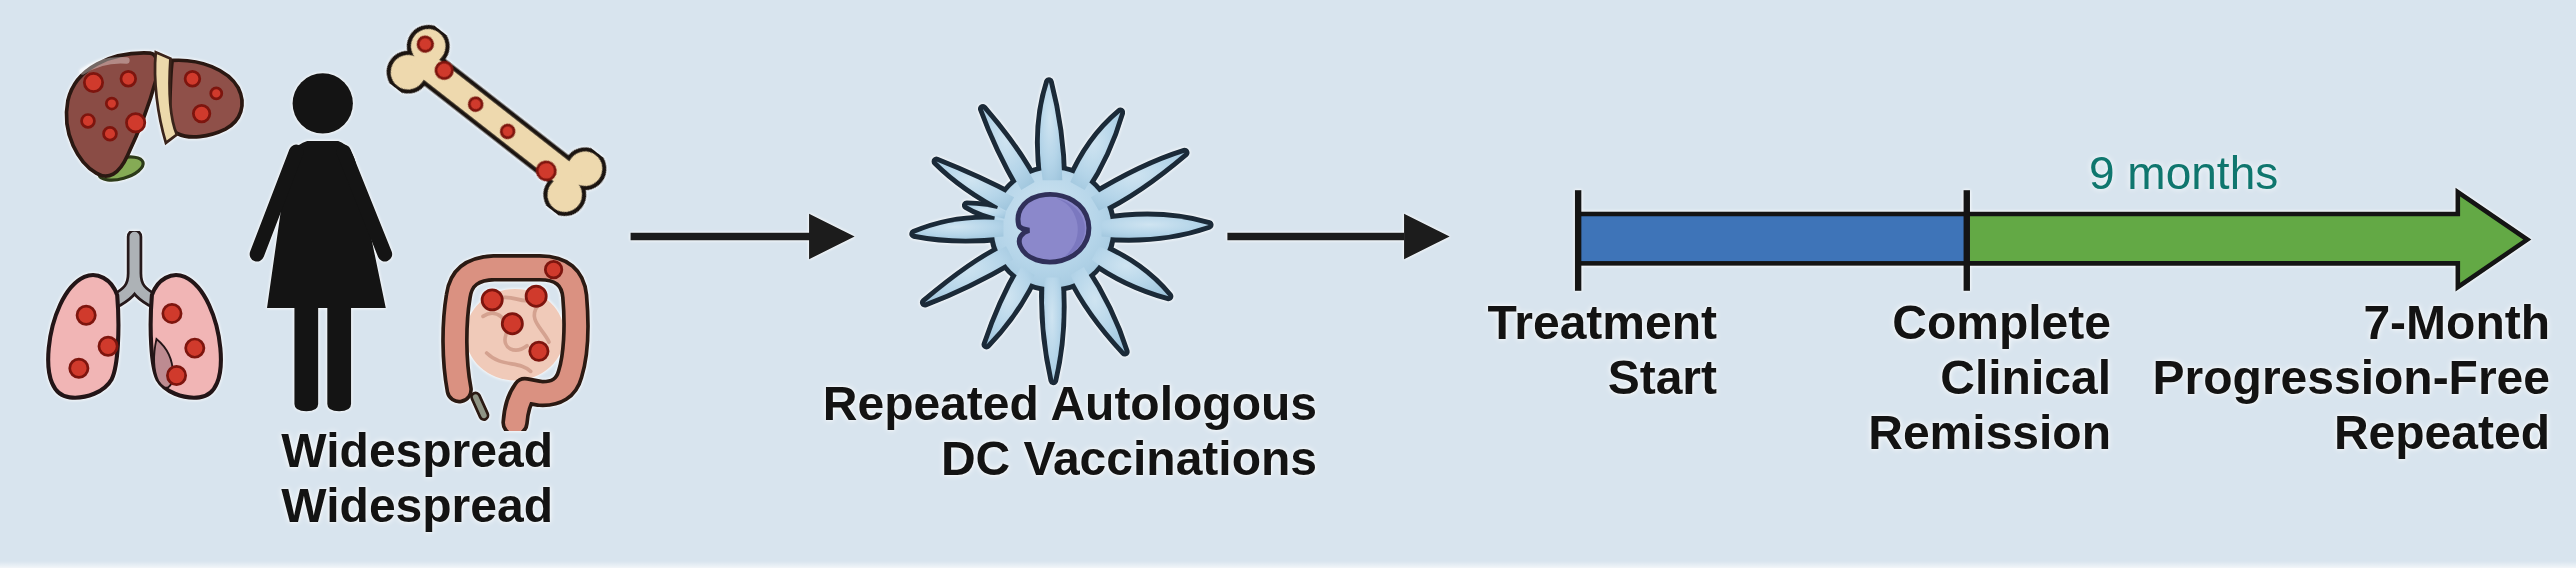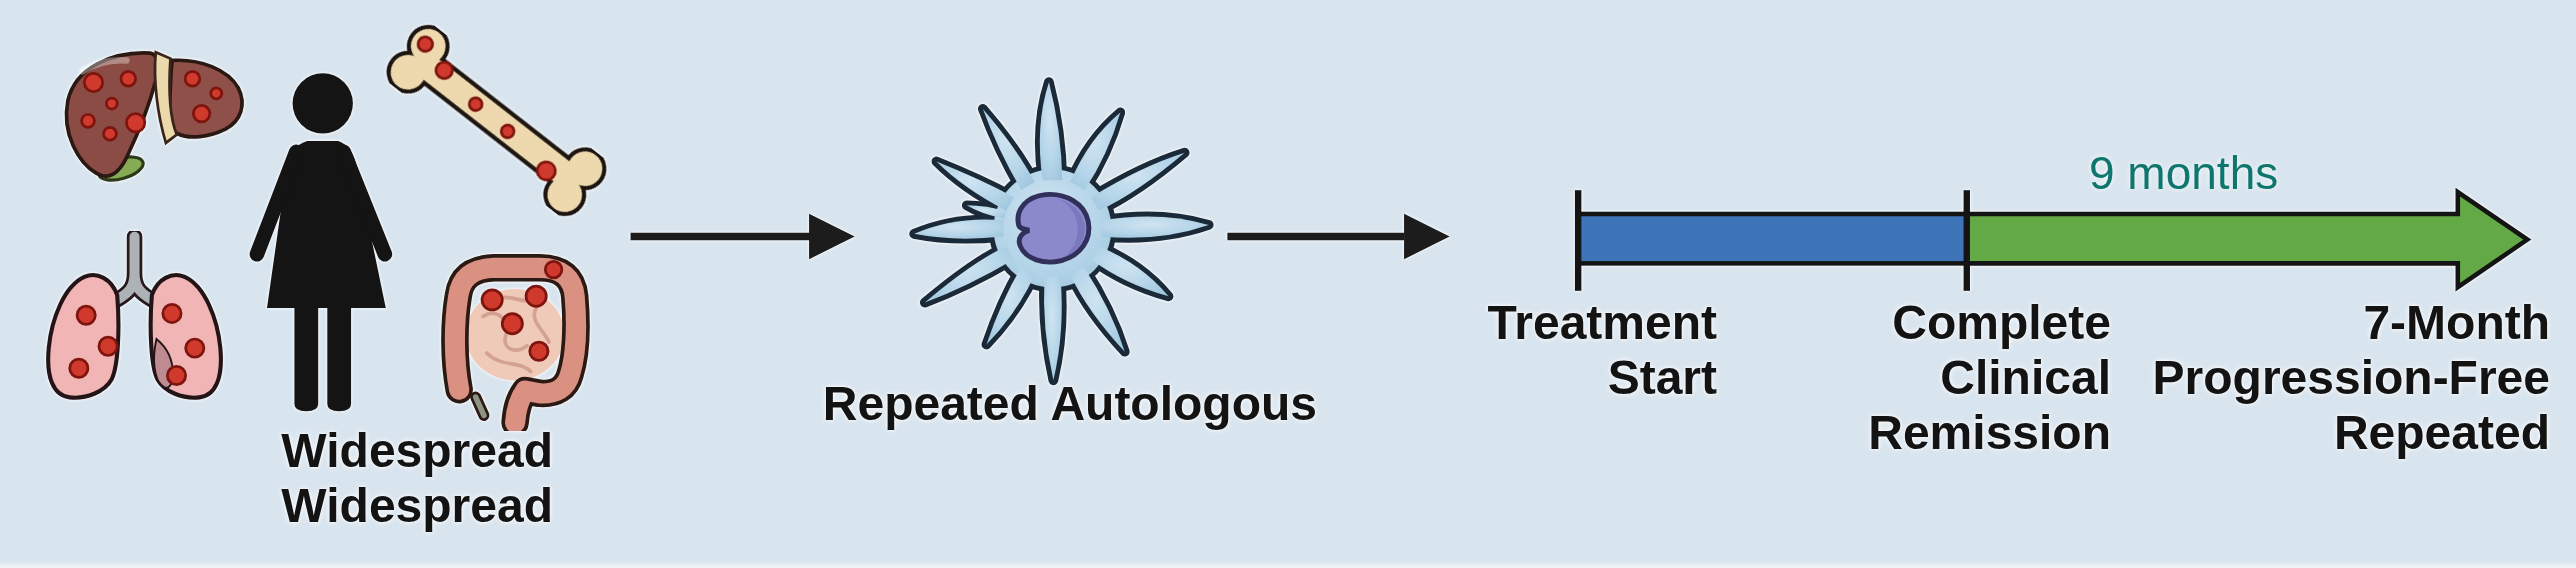--- a/index.html
+++ b/index.html
@@ -156,20 +156,21 @@
       </g>
     </defs>
     <use href="#cellshape" fill="#1b2a38" stroke="#1b2a38" stroke-width="11" stroke-linejoin="round"></use>
     <use href="#cellshape" fill="url(#gcell)"></use>
     <path d="M162,196 C158,178 172,164 192,162 C215,160 236,172 240,192 C244,212 232,230 210,236 C190,241 170,234 164,220 C160,211 166,204 174,202 C168,201 163,200 162,196 Z" fill="#8b88cb" stroke="#30305a" stroke-width="5.5"></path>
     <path d="M204,166 C222,170 234,182 236,196 C238,212 229,226 213,232 C226,221 231,206 227,191 C223,177 215,170 204,166 Z" fill="#6f6cb6" opacity="0.55"></path>
   </svg>
 
   <div class="caption" style="left:768px;width:549px;top:376px">
     <span>Repeated Autologous</span>
+    <span>DC Vaccinations</span>
   </div>
 
   <svg class="abs halo" style="left:1225px;top:211px" width="227" height="51" viewBox="0 0 248 56">
     <line x1="2" y1="28" x2="196" y2="28" stroke="#1c1c1c" stroke-width="8"></line>
     <polygon points="196,3 246,28 196,53" fill="#1c1c1c"></polygon>
   </svg>
 
   <div class="months" style="left:2089px;width:274px;top:148px">9 months</div>
 
   <svg class="abs halo" style="left:1569px;top:181px" width="983" height="119" viewBox="0 0 1075 130">

